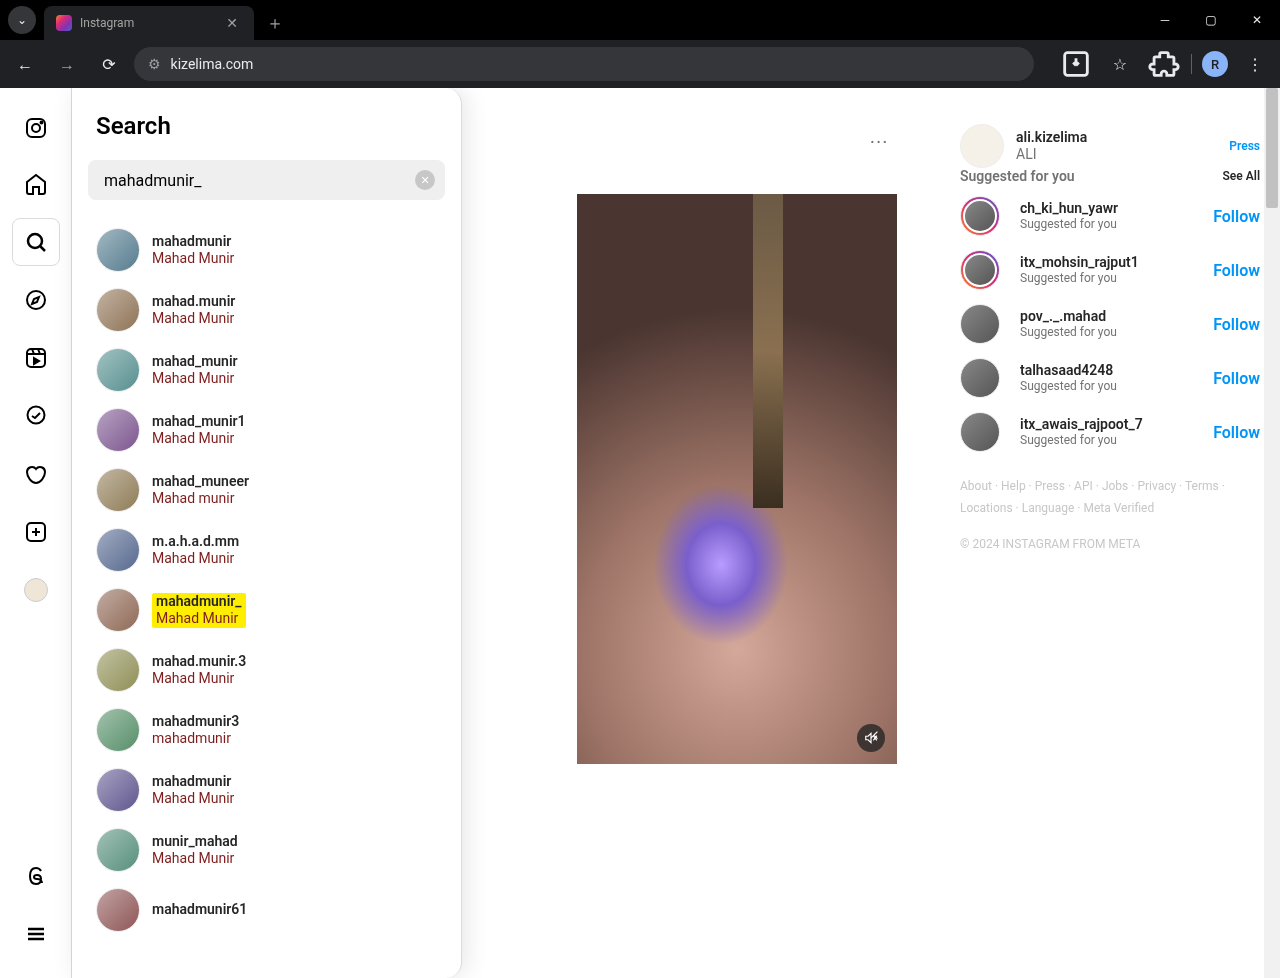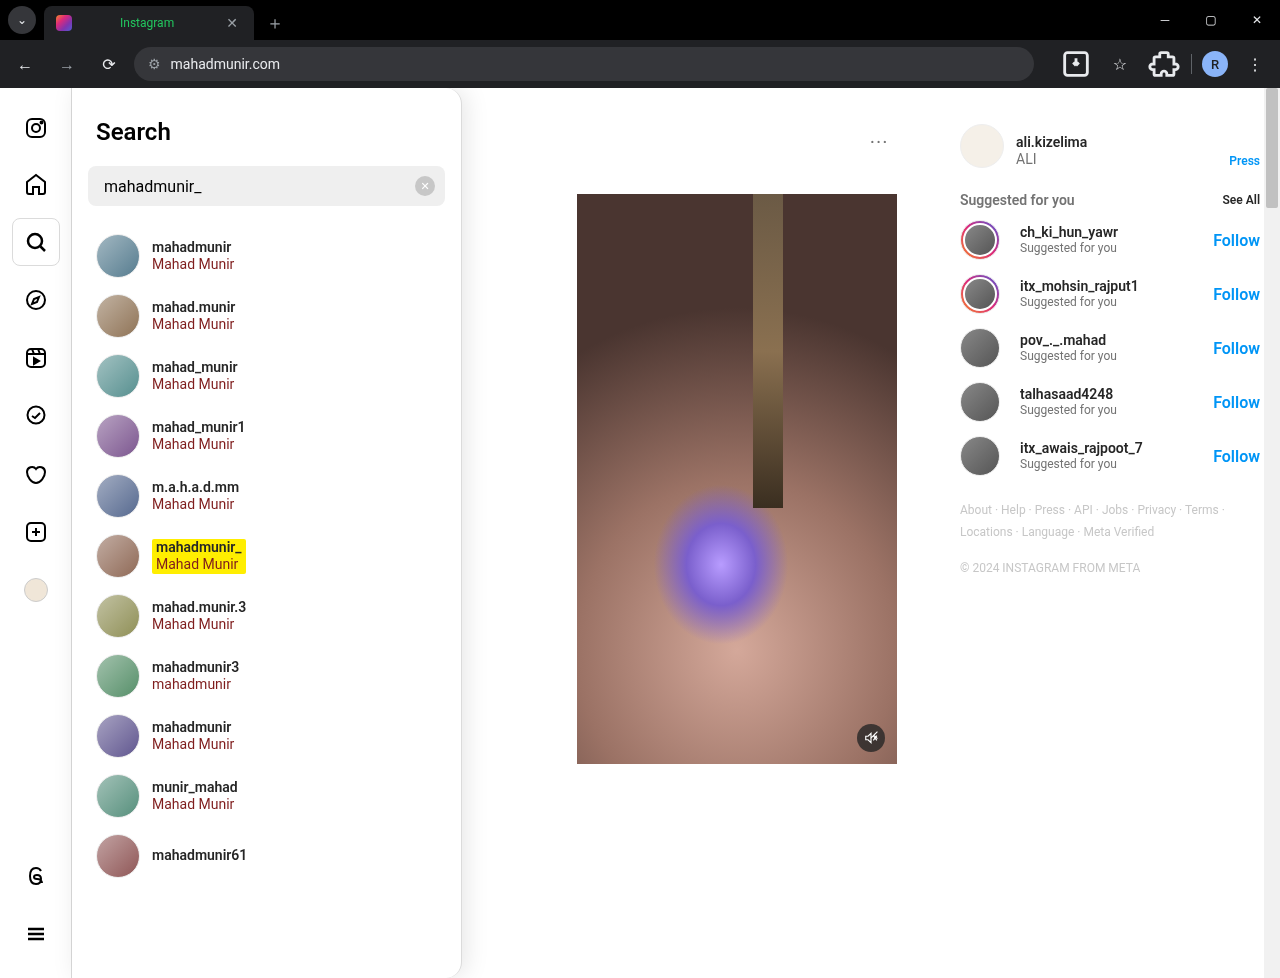--- a/index.html
+++ b/index.html
@@ -3,21 +3,21 @@
 <meta charset="utf-8">
 <style>
   * { margin: 0; padding: 0; box-sizing: border-box; font-family: -apple-system, BlinkMacSystemFont, "Segoe UI", Roboto, Helvetica, Arial, sans-serif; }
   body { background: #000; width: 1280px; height: 978px; overflow: hidden; }
 
   
   .browser-frame { width: 1280px; height: 978px; background: #000; display: flex; flex-direction: column; }
   .titlebar { height: 40px; background: #000; display: flex; align-items: center; }
   .tab { display: flex; align-items: center; background: #202124; height: 34px; margin-top: 6px; border-radius: 8px 8px 0 0; padding: 0 12px; margin-left: 8px; min-width: 210px; }
   .tab-favicon { width: 16px; height: 16px; border-radius: 4px; background: linear-gradient(135deg,#f58529,#dd2a7b,#8134af,#515bd4); display: flex; align-items: center; justify-content: center; margin-right: 8px; flex-shrink:0;}
-  .tab-title { color: #22c55e; font-size: 12px; flex: 1; margin-left: 40px; }
+  .tab-title { color: #a3a3a3; font-size: 12px; flex: 1; }
   .tab-close { color: #9aa0a6; font-size: 14px; cursor: pointer; padding: 0 4px; }
   .tab-dropdown { width: 28px; height: 28px; border-radius: 50%; background: #35363a; color:#e8eaed; display:flex;align-items:center;justify-content:center;margin-left:8px;font-size:12px;}
   .new-tab { color: #9aa0a6; font-size: 18px; padding: 0 12px; margin-top: 6px; cursor:pointer;}
   .window-controls { margin-left: auto; display: flex; }
   .wc { width: 46px; height: 40px; display: flex; align-items: center; justify-content: center; color: #e8eaed; font-size: 12px; cursor:pointer;}
 
   .toolbar { height: 48px; background: #202124; display: flex; align-items: center; padding: 0 8px; gap: 8px; }
   .nav-btn { width: 34px; height: 34px; display: flex; align-items: center; justify-content: center; color: #9aa0a6; font-size: 16px; border-radius: 50%; cursor:pointer;}
   .nav-btn.enabled { color: #e8eaed; }
   .omnibox { flex: 1; max-width: 900px; height: 34px; background: #35363a; border-radius: 17px; display: flex; align-items: center; padding: 0 14px; gap: 10px; }
@@ -35,21 +35,21 @@
   .nav-rail { width: 72px; border-right: 1px solid #dbdbdb; display: flex; flex-direction: column; align-items: center; padding-top: 28px; gap: 10px; }
   .nav-logo { width: 24px; height: 24px; margin-bottom: 10px; }
   .nav-item { width: 48px; height: 48px; display: flex; align-items: center; justify-content: center; border-radius: 8px; cursor: pointer; }
   .nav-item.active { border: 1px solid #dbdbdb; }
   .nav-item svg { width: 24px; height: 24px; }
   .nav-avatar { width: 24px; height: 24px; border-radius: 50%; background: #f0e6d8; border: 1px solid #ccc; }
   .nav-bottom { margin-top: auto; margin-bottom: 20px; display: flex; flex-direction: column; align-items: center; gap: 10px; }
 
   
   .search-panel { position: absolute; left: 72px; top: 0; bottom: 0; width: 390px; background: #fff; border-right: 1px solid #dbdbdb; box-shadow: 4px 0 24px rgba(0,0,0,.1); border-radius: 0 16px 16px 0; display: flex; flex-direction: column; z-index: 10; }
-  .search-header { padding: 30px 24px 20px; }
+  .search-header { padding: 24px 24px 20px; }
   .search-title { font-size: 24px; font-weight: 600; }
   .search-box-wrap { padding: 0 16px 12px; }
   .search-box { position: relative; }
   .search-input { width: 100%; height: 40px; background: #efefef; border: none; border-radius: 8px; padding: 0 40px 0 16px; font-size: 16px; outline: none; }
   .clear-btn { position: absolute; right: 10px; top: 50%; transform: translateY(-50%); width: 20px; height: 20px; border-radius: 50%; background: #c7c7c7; color: #fff; display: flex; align-items: center; justify-content: center; font-size: 11px; cursor: pointer; }
   .results { flex: 1; overflow-y: auto; padding: 8px 16px; }
   .result-row { display: flex; align-items: center; gap: 12px; padding: 8px; border-radius: 8px; cursor: pointer; }
   .result-avatar { width: 44px; height: 44px; border-radius: 50%; background: linear-gradient(135deg,#aaa,#777); flex-shrink: 0; border: 1px solid #eee; }
   .result-text { display: flex; flex-direction: column; line-height: 1.25; }
   .result-username { font-size: 14px; font-weight: 600; color: #262626; }
@@ -63,21 +63,21 @@
   .post-header { display: flex; align-items: center; padding: 8px 0 12px; font-size: 14px; color: #737373; }
   .post-header-right { margin-left: auto; cursor:pointer; padding:8px; font-weight:bold; letter-spacing:2px;}
   .post-media { width: 320px; height: 570px; margin-left:auto; background: #000; display: flex; align-items: center; justify-content: center; overflow: hidden; position: relative; }
   .media-mock { position:absolute; inset:0; background: radial-gradient(ellipse 60% 40% at 45% 65%, #b89cff 0%, #7a5fcc 18%, rgba(0,0,0,0) 35%), radial-gradient(ellipse 100% 60% at 50% 80%, #d4a89a 0%, #9b7265 50%, #4a3530 100%); }
   .media-mock::before { content:""; position:absolute; left:55%; top:0; width:30px; height:55%; background: linear-gradient(#6b5a45,#8a7050,#3a2e20); }
   .mute-btn { position:absolute; right:12px; bottom:12px; width:28px; height:28px; border-radius:50%; background:rgba(38,38,38,.8); display:flex;align-items:center;justify-content:center;}
   .mute-btn svg{width:14px;height:14px;fill:#fff;}
 
   
   .right-sidebar { width: 320px; padding: 36px 20px 0 0; }
-  .account-row { display: flex; align-items: flex-end; gap: 12px; margin-bottom: 24px; }
+  .account-row { display: flex; align-items: center; gap: 12px; }
   .account-avatar { width: 44px; height: 44px; border-radius: 50%; background: #f5f0e8; border:1px solid #eee;}
   .account-text { display: flex; flex-direction: column; line-height: 1.2; }
   .account-username { font-size: 14px; font-weight: 600; color: #262626; }
   .account-name { font-size: 14px; color: #737373; }
   .switch-link { margin-left: auto; color: #0095f6; font-size: 12px; font-weight: 600; cursor:pointer;}
   .sug-header { display: flex; align-items: center; margin-bottom: 12px; }
   .sug-title { font-size: 14px; font-weight: 600; color: #737373; }
   .see-all { margin-left: auto; font-size: 12px; font-weight: 600; color: #262626; cursor:pointer;}
   .sug-row { display: flex; align-items: center; gap: 20px; margin-bottom: 14px; }
   .sug-avatar { width: 40px; height: 40px; border-radius: 50%; background: linear-gradient(135deg,#888,#555); flex-shrink:0; border:1px solid #eee;}
@@ -114,21 +114,21 @@
       <div class="wc">✕</div>
     </div>
   </div>
 
   <div class="toolbar">
     <div class="nav-btn enabled">←</div>
     <div class="nav-btn">→</div>
     <div class="nav-btn enabled">⟳</div>
     <div class="omnibox">
       <span class="site-icon">⚙</span>
-      <span class="url">mahadmunir.com</span>
+      <span class="url">kizelima.com</span>
     </div>
     <div class="toolbar-right">
       <div class="toolbar-icon">
         <svg viewBox="0 0 24 24" fill="none" stroke="#e8eaed" stroke-width="2">
             <rect x="4" y="4" width="16" height="16" rx="2"></rect>
             <path d="M12 8v5m0 0l-2-2m2 2l2-2"></path>
           </svg>
       </div>
       <div class="toolbar-icon">☆</div>
       <div class="toolbar-icon">
@@ -332,20 +332,27 @@
             </div>
           </div>
           <div class="result-row">
             <div class="result-avatar" style="background: linear-gradient(135deg, rgb(184, 163, 194), rgb(124, 86, 143));"></div>
             <div class="result-text">
               <span class="result-username">mahad_munir1</span>
               <span class="result-fullname">Mahad Munir</span>
             </div>
           </div>
           <div class="result-row">
+            <div class="result-avatar" style="background: linear-gradient(135deg, rgb(194, 184, 163), rgb(143, 124, 86));"></div>
+            <div class="result-text">
+              <span class="result-username">mahad_muneer</span>
+              <span class="result-fullname">Mahad munir</span>
+            </div>
+          </div>
+          <div class="result-row">
             <div class="result-avatar" style="background: linear-gradient(135deg, rgb(163, 173, 194), rgb(86, 105, 143));"></div>
             <div class="result-text">
               <span class="result-username">m.a.h.a.d.mm</span>
               <span class="result-fullname">Mahad Munir</span>
             </div>
           </div>
           <div class="result-row highlighted">
             <div class="result-avatar" style="background: linear-gradient(135deg, rgb(194, 173, 163), rgb(143, 105, 86));"></div>
             <div class="result-text">
               <span class="result-username">mahadmunir_</span>

